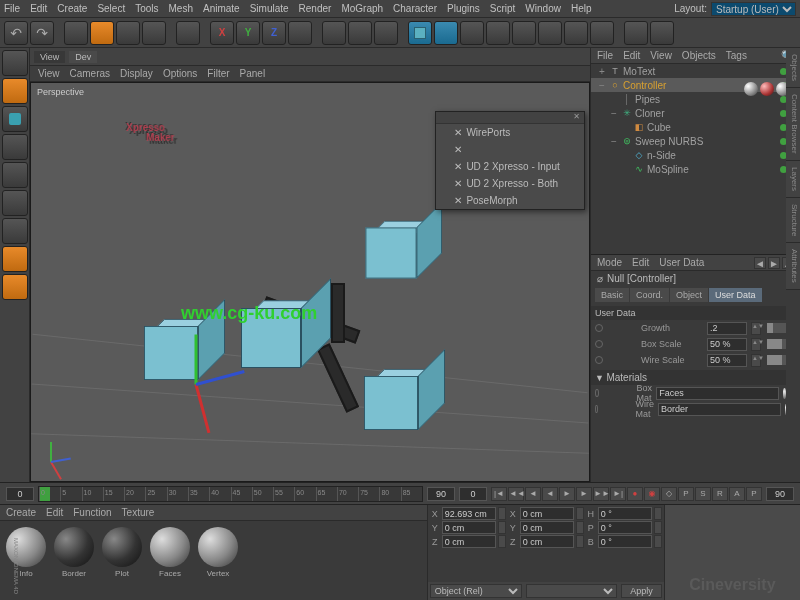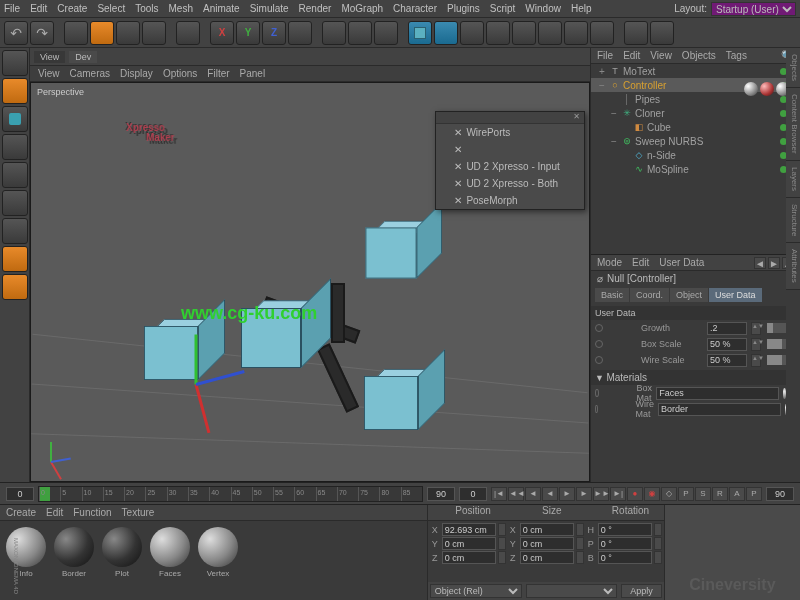--- a/index.html
+++ b/index.html
@@ -2,21 +2,21 @@
 <html><head>
 <meta charset="utf-8">
 <style>
 * { margin: 0; padding: 0; box-sizing: border-box; font-family: Arial, sans-serif; font-size: 10px; user-select: none; }
 body { background: #3a3a3a; color: #b0b0b0; width: 800px; height: 600px; overflow: hidden; position: relative; }
 
 
 .menubar { height: 18px; background: #424242; display: flex; align-items: center; padding: 0 4px; gap: 10px; border-bottom: 1px solid #2a2a2a; }
 .menubar span { color: #c0c0c0; cursor: default; }
 .menubar .layout { margin-left: auto; display: flex; align-items: center; gap: 4px; }
-.menubar .layout select { background: #701a75; color: #bbb; border: 1px solid #333; font-size: 10px; height: 14px; }
+.menubar .layout select { background: #0c4a6e; color: #bbb; border: 1px solid #333; font-size: 10px; height: 14px; }
 
 
 .toolbar { height: 30px; background: #424242; display: flex; align-items: center; padding: 0 4px; gap: 2px; border-bottom: 1px solid #2a2a2a; }
 .tb-btn { width: 24px; height: 24px; background: linear-gradient(#555,#3a3a3a); border: 1px solid #222; border-radius: 3px; display: flex; align-items: center; justify-content: center; }
 .tb-sep { width: 6px; }
 .tb-btn.undo::before { content: "↶"; color: #aaa; font-size: 14px; }
 .tb-btn.redo::before { content: "↷"; color: #aaa; font-size: 14px; }
 .tb-btn.orange { background: linear-gradient(#e88a2a,#c06a10); }
 .tb-btn.axis { background: linear-gradient(#555,#3a3a3a); }
 .tb-btn.x::after { content: "X"; color: #d04040; font-weight: bold; }
@@ -599,28 +599,20 @@
           <div class="mat-sphere mat-grey"></div>
           <div class="mat-name">Faces</div>
         </div>
         <div class="mat-item">
           <div class="mat-sphere mat-grey"></div>
           <div class="mat-name">Vertex</div>
         </div>
       </div>
   </div>
   <div class="coord-panel">
-    <div class="coord-hdr">
-      <span style="width:12px;flex:none;"></span>
-      <span>Position</span>
-      <span style="width:12px;flex:none;"></span>
-      <span>Size</span>
-      <span style="width:12px;flex:none;"></span>
-      <span>Rotation</span>
-    </div>
     <div class="coord-body" id="coord-rows">
         <div class="coord-row">
           <span class="axis-l">X</span>
           <input value="92.693 cm" style="">
           <span class="sp"></span>
           <span class="axis-l">X</span>
           <input value="0 cm" style="">
           <span class="sp"></span>
           <span class="axis-l">H</span>
           <input value="0 °" style="">

